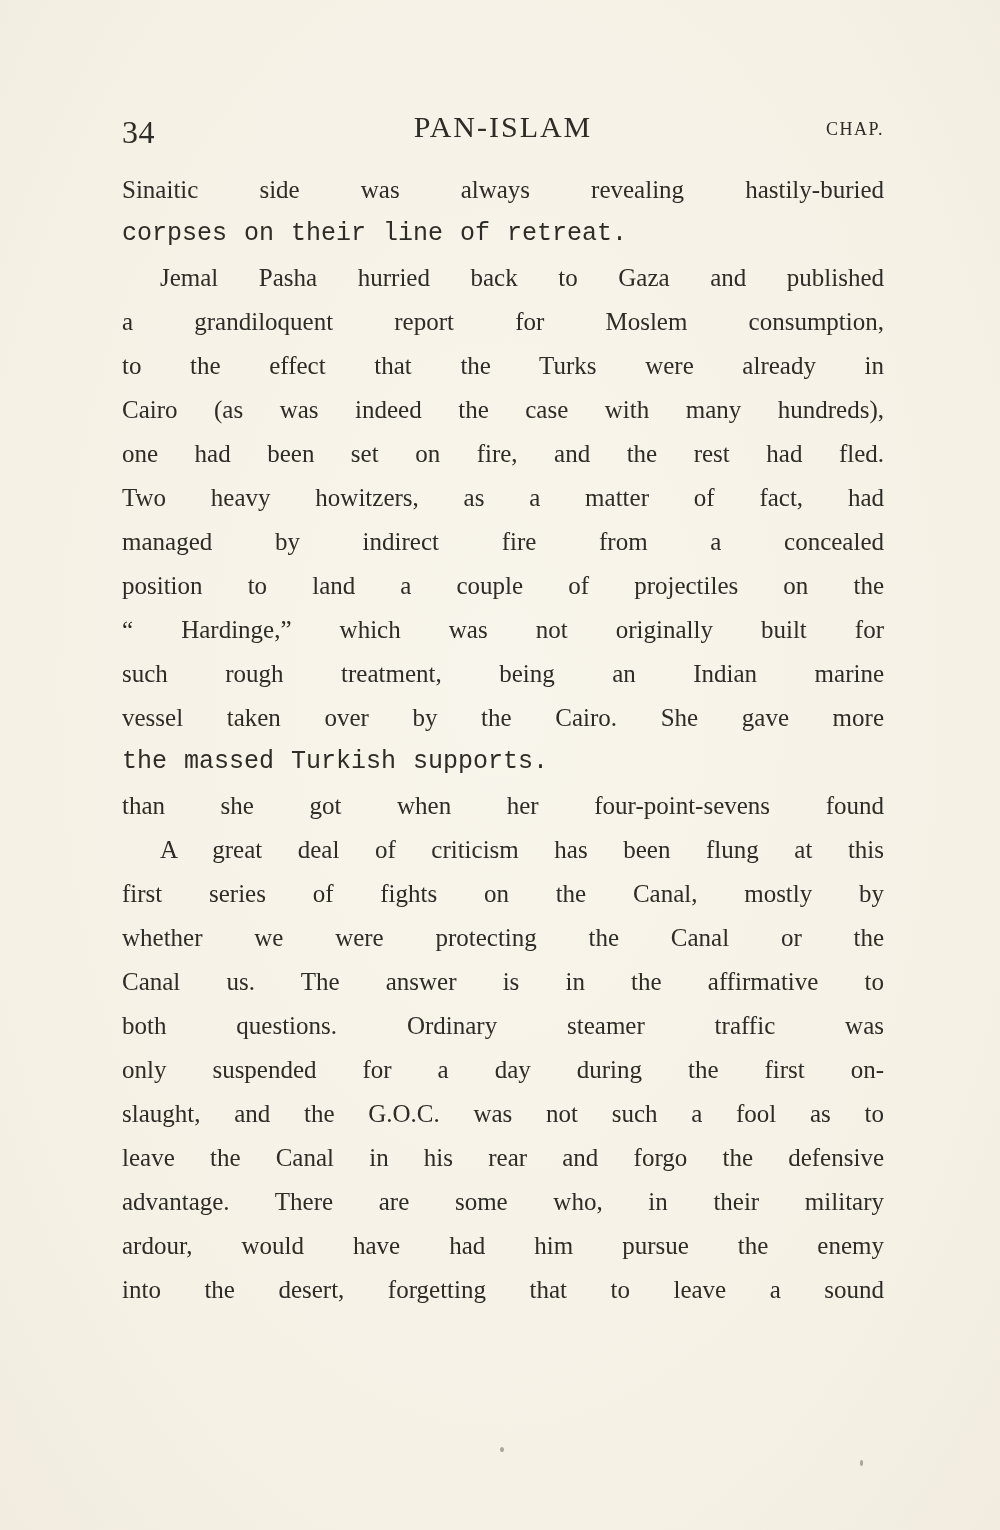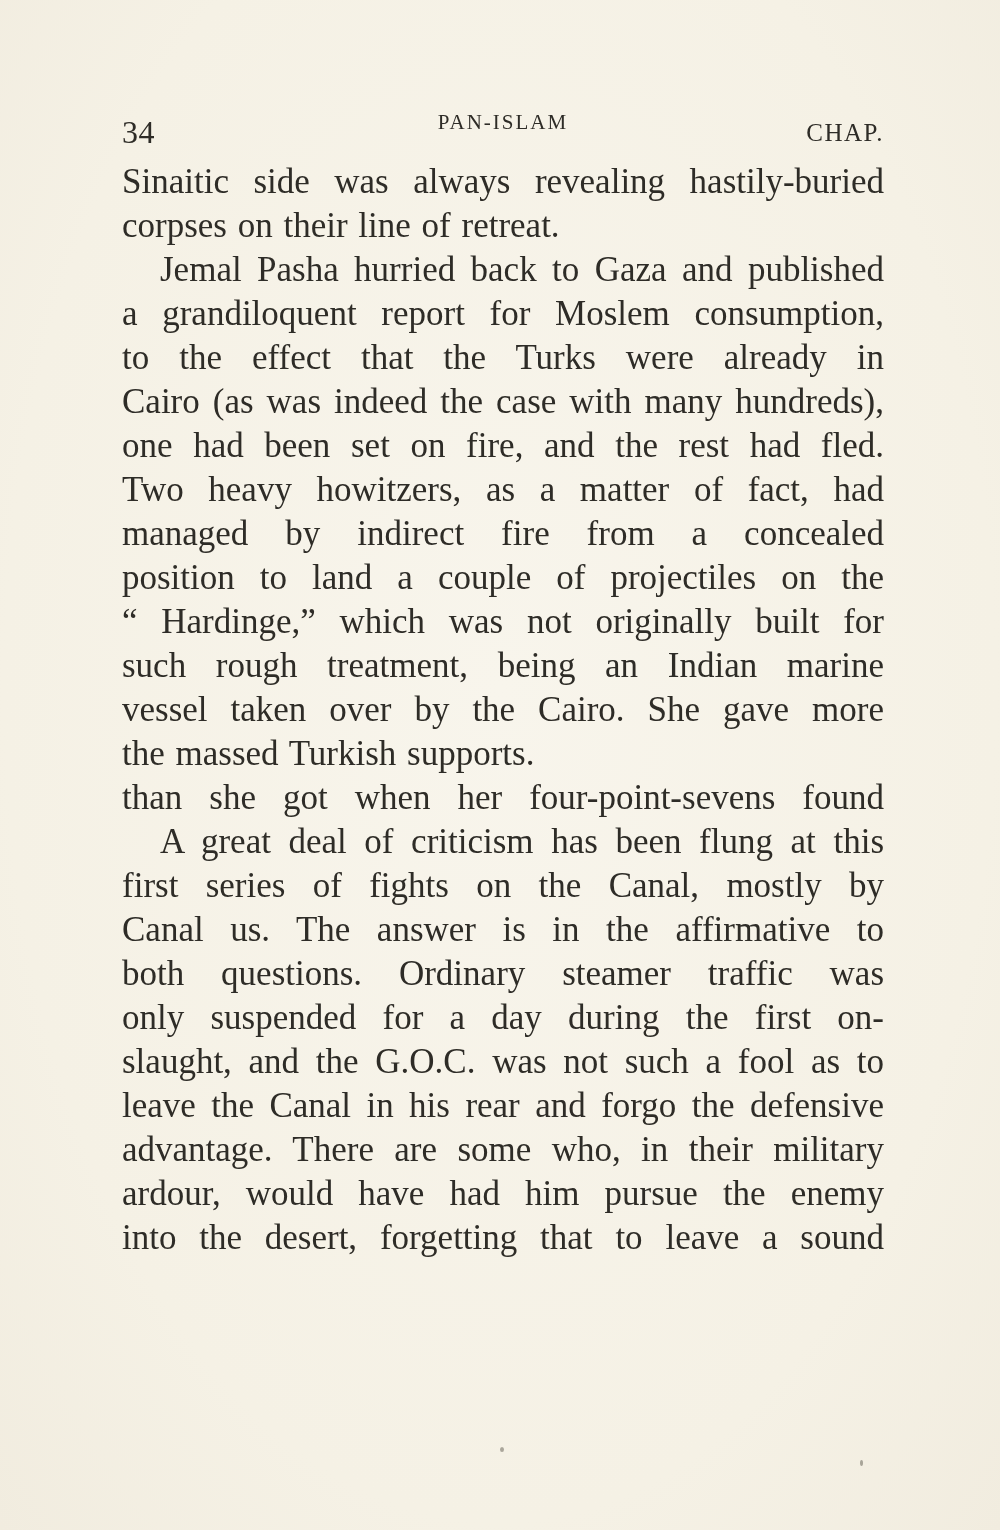--- a/index.html
+++ b/index.html
@@ -28,49 +28,50 @@
     top: 6px;
     font-size: 32px;
     letter-spacing: 0.5px;
   }
   .head-title {
     position: absolute;
     left: 0;
     right: 0;
     top: 2px;
     text-align: center;
-    font-size: 21px;
+    font-size: 30px;
     letter-spacing: 2px;
   }
   .chapter-label {
     position: absolute;
     right: 0;
     top: 11px;
-    font-size: 25px;
+    font-size: 18px;
     letter-spacing: 1.5px;
   }
   .page-body {
     position: absolute;
-    top: 160px;
+    top: 168px;
     left: 122px;
     width: 762px;
-    font-size: 35px;
+    font-size: 25px;
     line-height: 44px;
     word-spacing: 2px;
   }
   .paragraph {
     margin: 0;
   }
   .line {
     text-align: justify;
     text-align-last: justify;
     white-space: normal;
   }
   .line.last {
     text-align-last: left;
+    font-family: Liberation Mono, monospace;
   }
   .line.indent {
     text-indent: 38px;
   }
   .line i {
     font-style: italic;
   }
   .scan-speck {
     position: absolute;
     background: #6b675c;
@@ -107,20 +108,21 @@
         <div class="line">position to land a couple of projectiles on the</div>
         <div class="line">“ Hardinge,” which was not originally built for</div>
         <div class="line">such rough treatment, being an Indian marine</div>
         <div class="line">vessel taken over by the Cairo.  She gave more</div>
         <div class="line last">the massed Turkish supports.</div>
         <div class="line">than she got when her four-point-sevens found</div>
       </div>
       <div class="paragraph">
         <div class="line indent">A great deal of criticism has been flung at this</div>
         <div class="line">first series of fights on the Canal, mostly by</div>
+        <div class="line">whether we were protecting the Canal or the</div>
         <div class="line">Canal us.  The answer is in the affirmative to</div>
         <div class="line">both questions.  Ordinary steamer traffic was</div>
         <div class="line">only suspended for a day during the first on-</div>
         <div class="line">slaught, and the G.O.C. was not such a fool as to</div>
         <div class="line">leave the Canal in his rear and forgo the defensive</div>
         <div class="line">advantage.  There are some who, in their military</div>
         <div class="line">ardour, would have had him pursue the enemy</div>
         <div class="line">into the desert, forgetting that to leave a sound</div>
       </div>
     </div>

